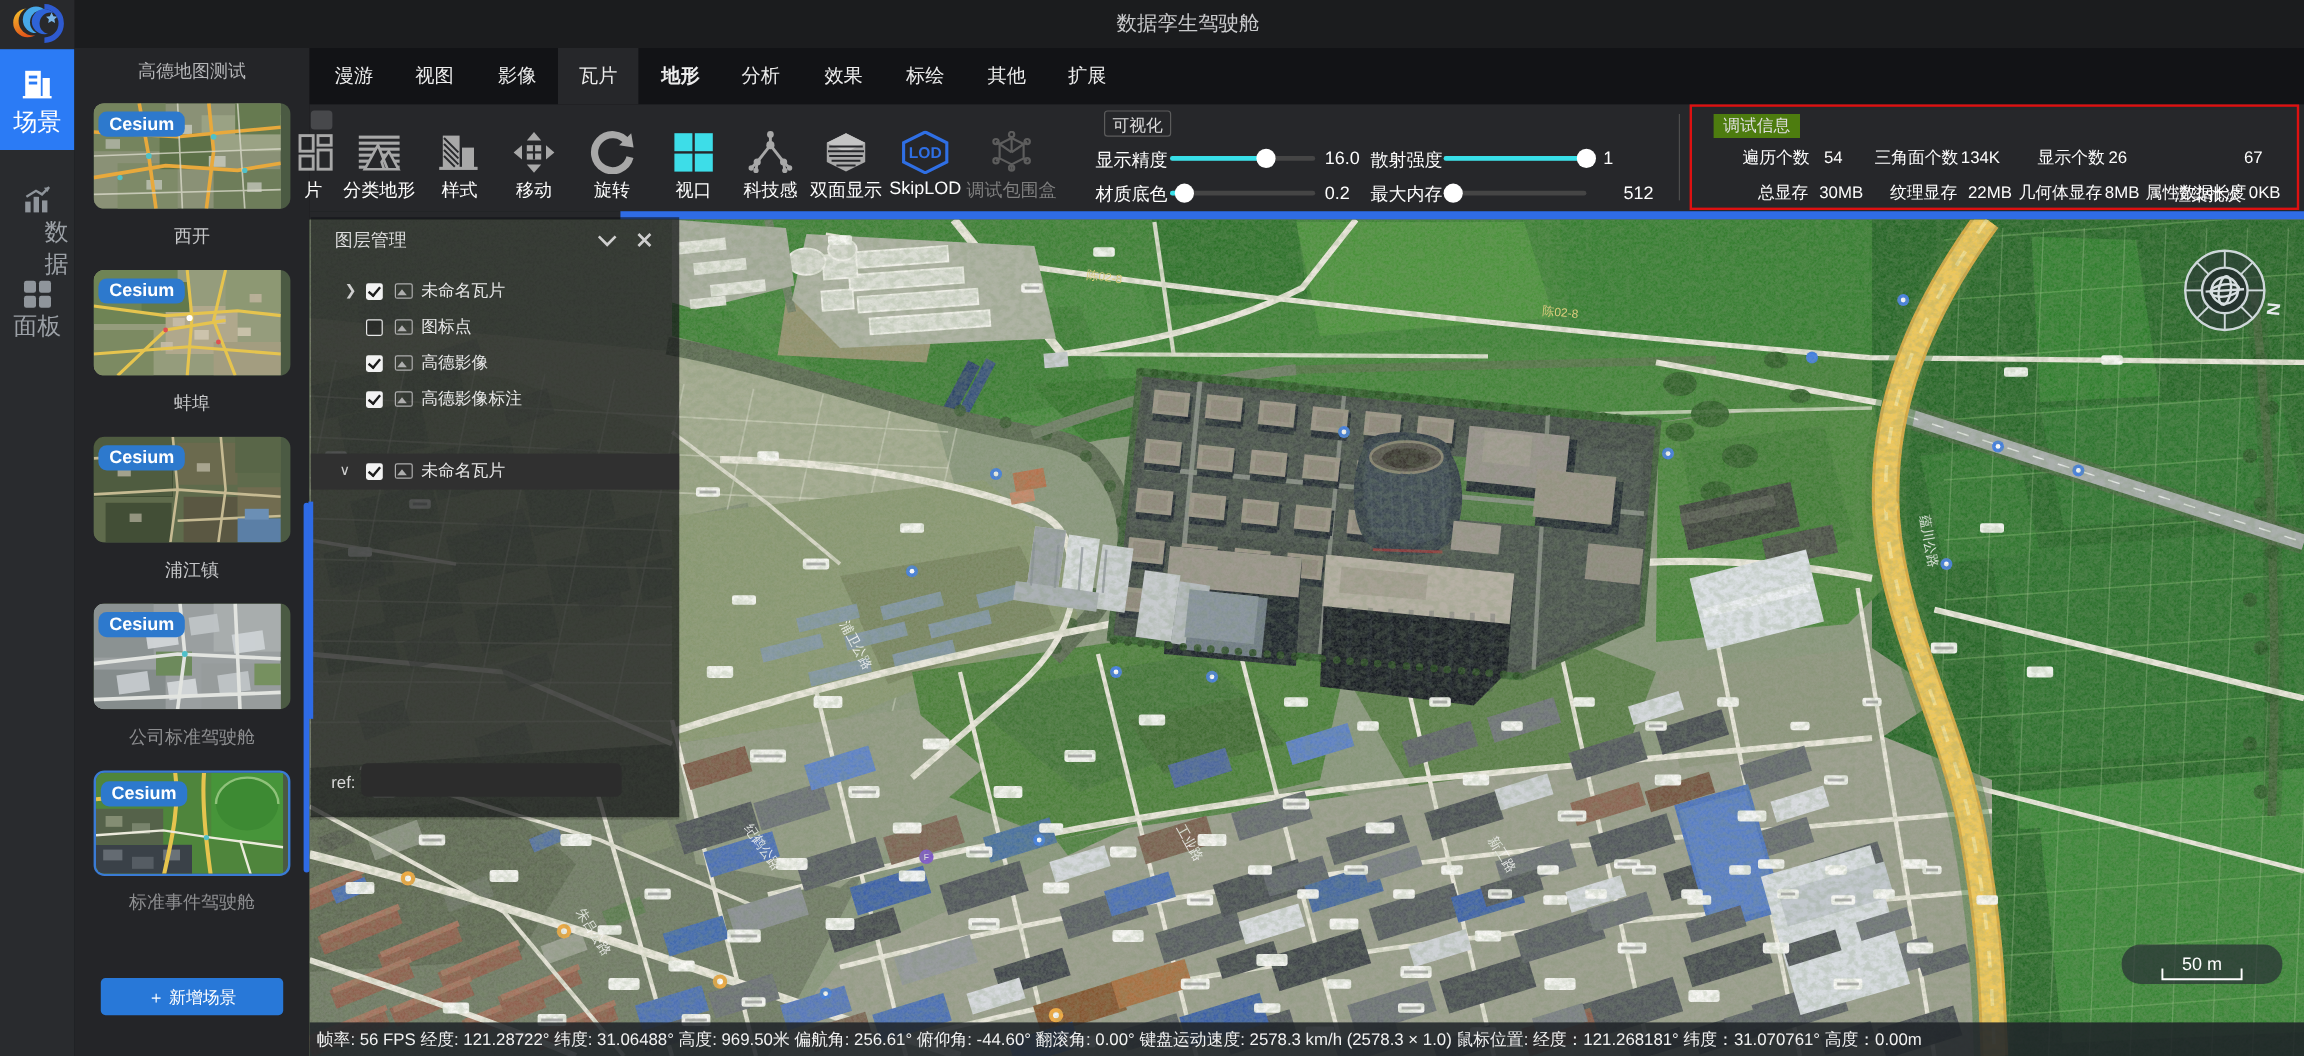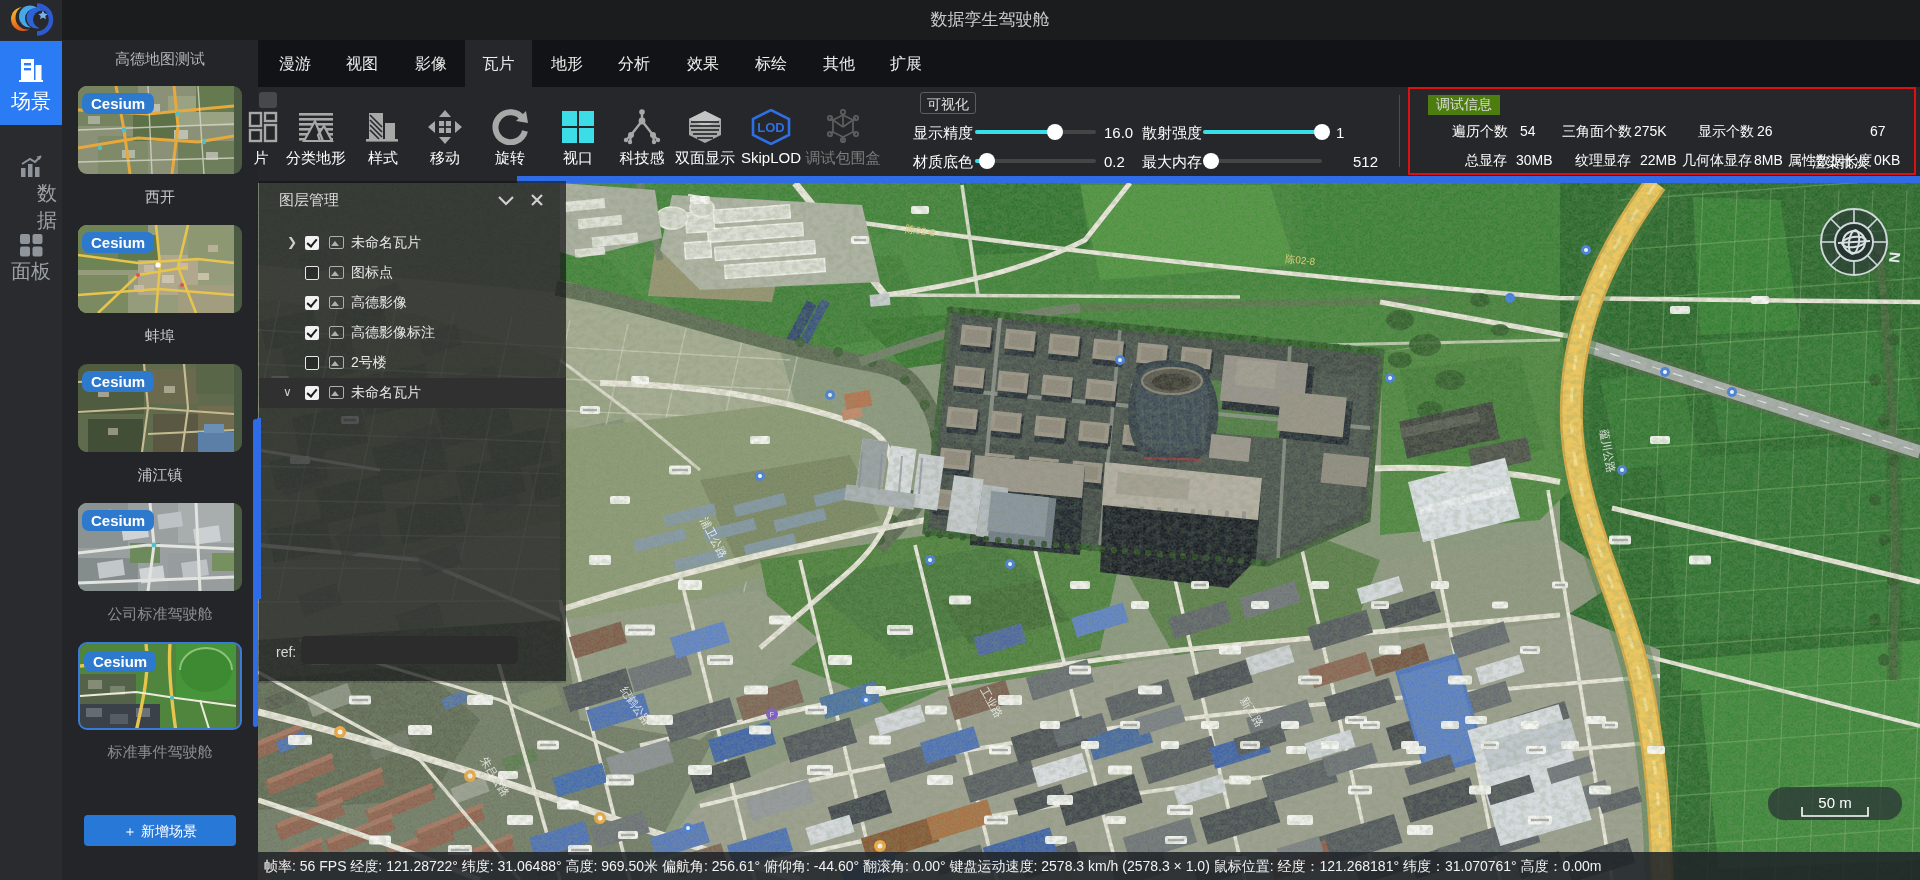--- a/index.html
+++ b/index.html
@@ -252,21 +252,21 @@
     </div>
 <div class="tlabel dim" style="top:703px;">标准事件驾驶舱</div>
 <div id="newscene">＋ 新增场景</div>
 <div style="position:absolute;left:191px;top:379px;width:5px;height:308px;background:#2e6be6;border-radius:3px;"></div>
 </div>
 <div id="tabbar">
 <div class="tab" style="left:3px;">漫游</div>
 <div class="tab" style="left:70px;">视图</div>
 <div class="tab" style="left:139px;">影像</div>
 <div class="tab active" style="left:207px;width:67px;">瓦片</div>
-<div class="tab" style="left:275px;">地形</div>
+<div class="tab" style="left:275px;font-weight:bold;">地形</div>
 <div class="tab" style="left:342px;">分析</div>
 <div class="tab" style="left:411px;">效果</div>
 <div class="tab" style="left:479px;">标绘</div>
 <div class="tab" style="left:547px;">其他</div>
 <div class="tab" style="left:614px;">扩展</div>
 </div>
 <div id="toolbar">
 <div style="position:absolute;left:1px;top:5px;width:18px;height:16px;background:#47484b;border-radius:3px;"></div>
 <div class="tool" style="left:-12px;top:22px;width:30px;">
 <svg class="ic" width="34" height="36" viewBox="0 0 34 36">
@@ -424,21 +424,21 @@
 <div style="position:absolute;left:945px;top:72px;width:119px;height:4px;background:#454545;border-radius:2px;"></div>
 <div style="position:absolute;left:945px;top:66px;width:16px;height:16px;background:#fff;border-radius:50%;"></div>
 <div style="position:absolute;left:1095px;top:66px;color:#fdfdfd;font-size:15px;">512</div>
 <div style="position:absolute;left:1141px;top:8px;width:1px;height:72px;background:#4d4d4d;"></div>
 <div style="position:absolute;left:1150px;top:0px;width:508px;height:88px;border:2px solid #dd1111;">
 <div style="position:absolute;left:18px;top:6px;background:#4d7c0f;color:#dedede;font-size:14px;padding:1px 8px;">调试信息</div>
 <div style="position:absolute;left:0;top:34px;width:508px;color:#fdfdfd;font-size:14px;">
 <span style="position:absolute;left:42px;">遍历个数</span>
         <span style="position:absolute;left:110px;">54</span>
 <span style="position:absolute;left:152px;font-family:Liberation Mono, monospace;">三角面个数</span>
-        <span style="position:absolute;left:224px;">275K</span>
+        <span style="position:absolute;left:224px;">134K</span>
 <span style="position:absolute;left:288px;">显示个数</span>
         <span style="position:absolute;left:347px;">26</span>
 <span style="position:absolute;left:402px;margin-top:31px;">渲染批次</span>
         <span style="position:absolute;left:460px;">67</span>
 </div>
 <div style="position:absolute;left:0;top:63px;width:508px;color:#fdfdfd;font-size:14px;">
 <span style="position:absolute;left:55px;">总显存</span>
         <span style="position:absolute;left:106px;">30MB</span>
 <span style="position:absolute;left:165px;">纹理显存</span>
         <span style="position:absolute;left:230px;">22MB</span>
@@ -1262,25 +1262,20 @@
 <div class="lrow" style="top:137px;">
       <span class="cb on"></span>
       <span class="imgic"></span>
       <span class="ltext">高德影像标注</span>
     </div>
 <div class="lrow" style="top:107px;">
       <span class="cb on"></span>
       <span class="imgic"></span>
       <span class="ltext">高德影像</span>
     </div>
-<div class="lrow" style="top:167px;">
-      <span class="cb off"></span>
-      <span class="imgic"></span>
-      <span class="ltext">2号楼</span>
-    </div>
 <div class="lrow" style="top:197px;background:#303030;">
       <span class="caret" style="left:24px;">∨</span>
       <span class="cb on"></span>
       <span class="imgic"></span>
       <span class="ltext">未命名瓦片</span>
     </div>
 <div style="position:absolute;left:17px;top:463px;color:#d8d8d8;font-size:14px;">ref:</div>
 <div style="position:absolute;left:42px;top:455px;width:217px;height:28px;background:#2c2c2c;border-radius:5px;"></div>
 <div style="position:absolute;left:-2px;top:237px;width:4px;height:181px;background:#2e6be6;"></div>
 </div>

